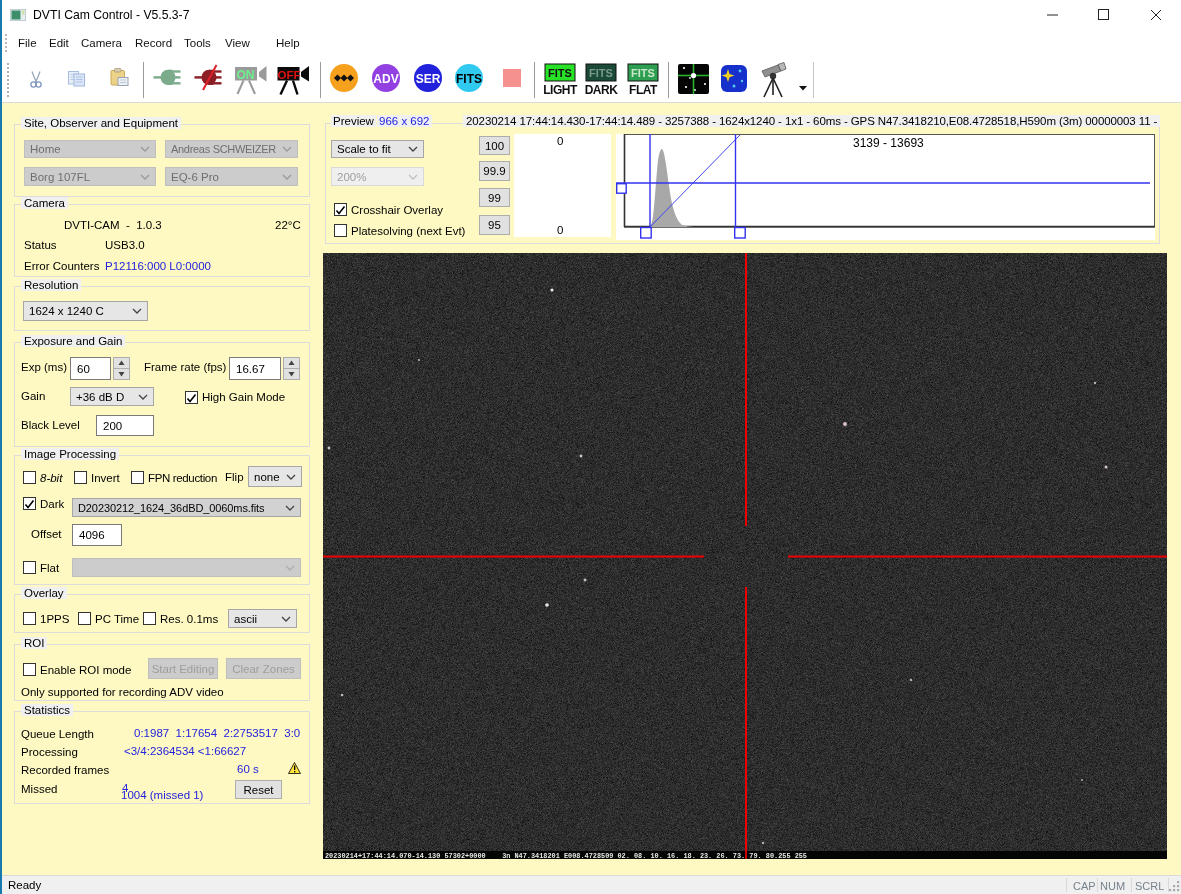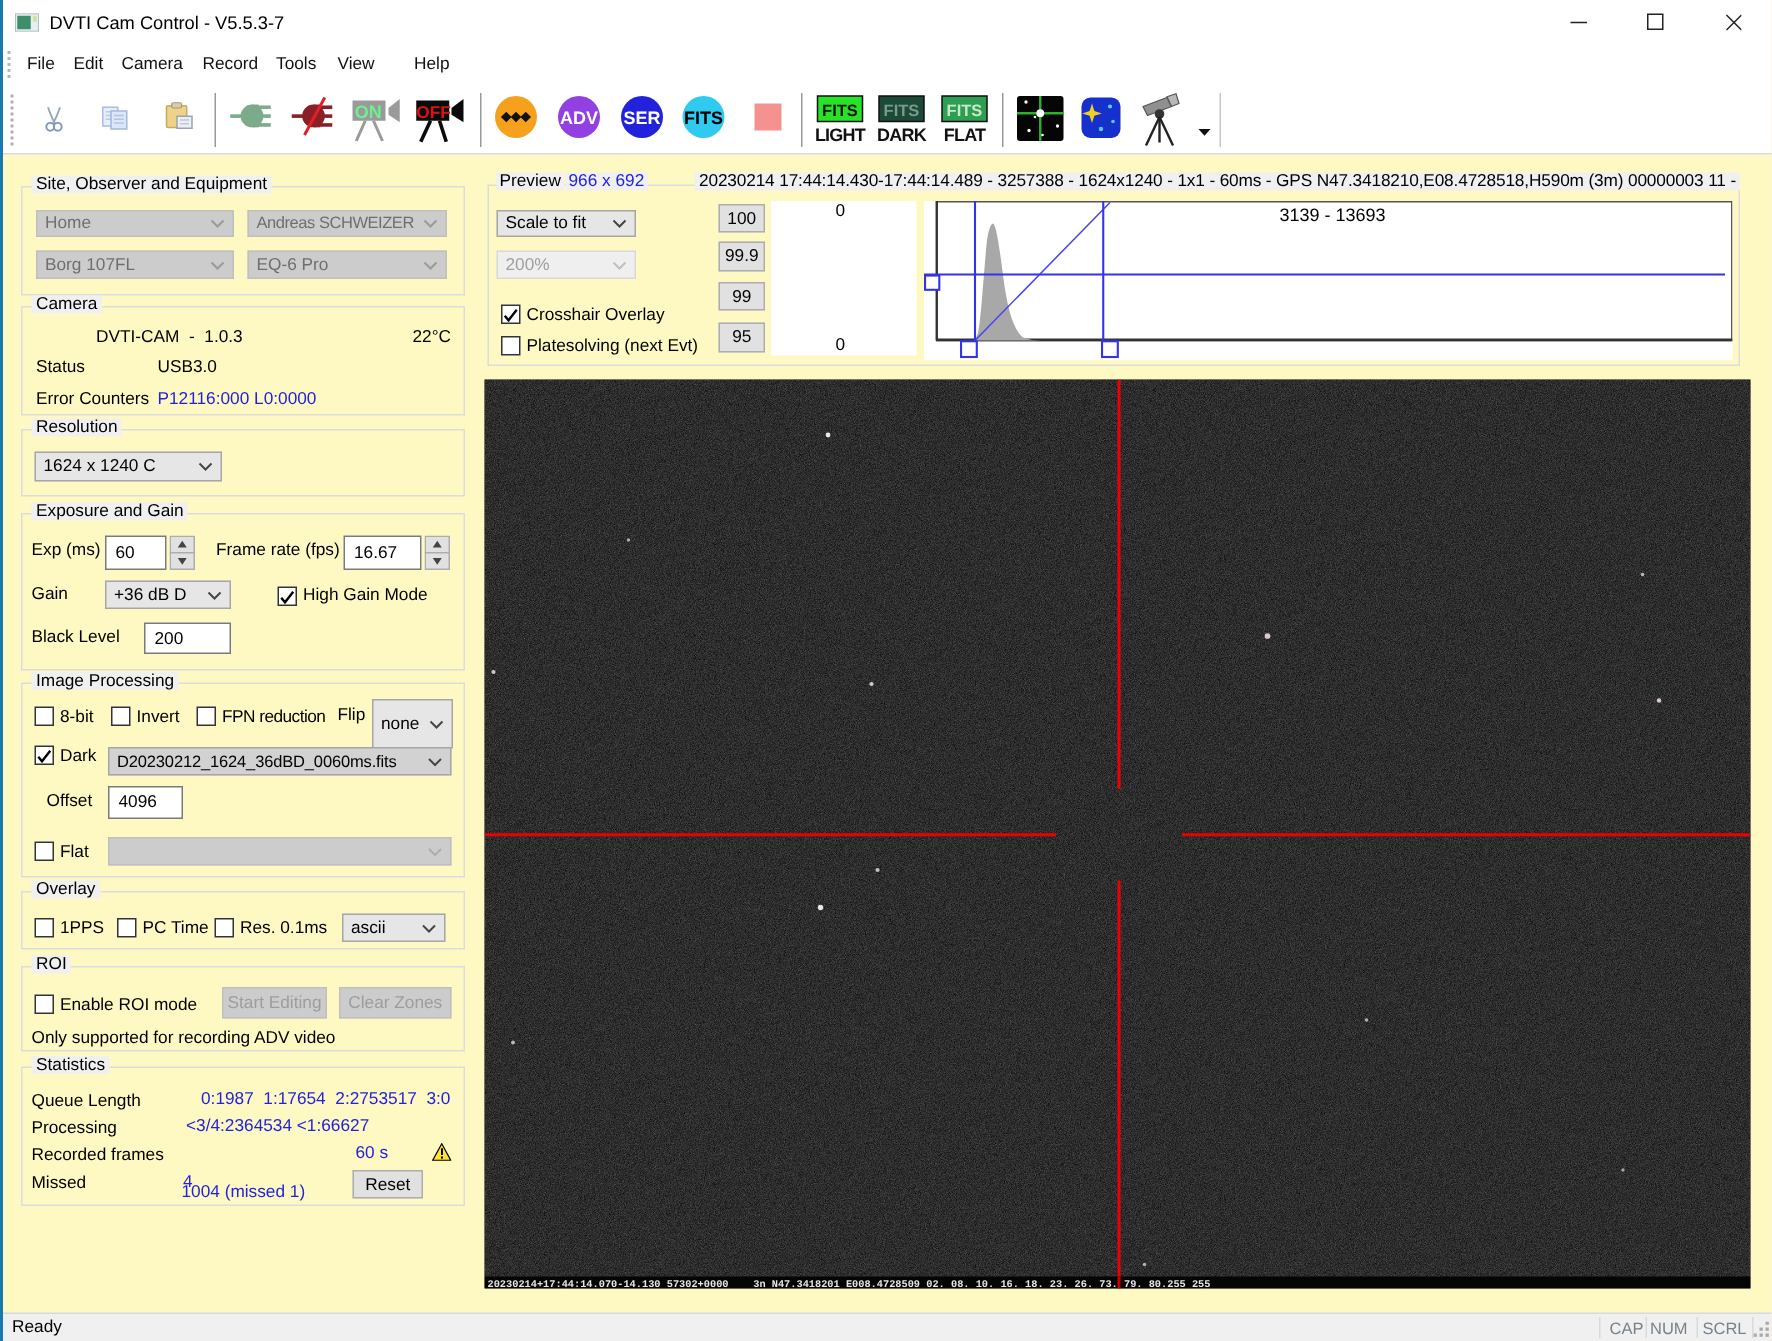--- a/index.html
+++ b/index.html
@@ -325,27 +325,27 @@
   <div class="lbl" style="left:202px; top:391px;">High Gain Mode</div>
   <div class="lbl" style="left:21px; top:419px;">Black Level</div>
   <div class="inp" style="left:96px; top:415px; width:58px; height:21px;">
       <span class="it">200</span>
     </div>
 
   <div class="gb" style="left:14px; top:455px; width:296px; height:130px;">
     <span class="gbl">Image Processing</span>
   </div>
   <div class="cb" style="left:23px; top:471px;"></div>
-  <div class="lbl" style="left:40px; top:472px;">8-bit</div>
+  <div class="lbl" style="left:40px; top:472px;font-style:italic;">8-bit</div>
   <div class="cb" style="left:74px; top:471px;"></div>
   <div class="lbl" style="left:91px; top:472px;">Invert</div>
   <div class="cb" style="left:131px; top:471px;"></div>
   <div class="lbl" style="left:148px; top:472px; letter-spacing:-0.35px;">FPN reduction</div>
   <div class="lbl" style="left:225px; top:471px;">Flip</div>
-  <div class="combo" style="left:248px; top:466px; width:54px; height:33px;">
+  <div class="combo" style="left:248px; top:466px; width:54px; height:21px;">
       <span class="ct">none</span>
       <svg class="chev" width="10" height="6" viewBox="0 0 10 6">
         <polyline points="1,1 5,5 9,1" fill="none" stroke="#444" stroke-width="1.3"></polyline>
       </svg>
     </div>
   <div class="cb" style="left:23px; top:497px;">
       <svg width="11" height="11" viewBox="0 0 11 11">
         <polyline points="1.5,5.5 4,8.5 9.5,1.5" fill="none" stroke="#000" stroke-width="1.6"></polyline>
       </svg>
     </div>

